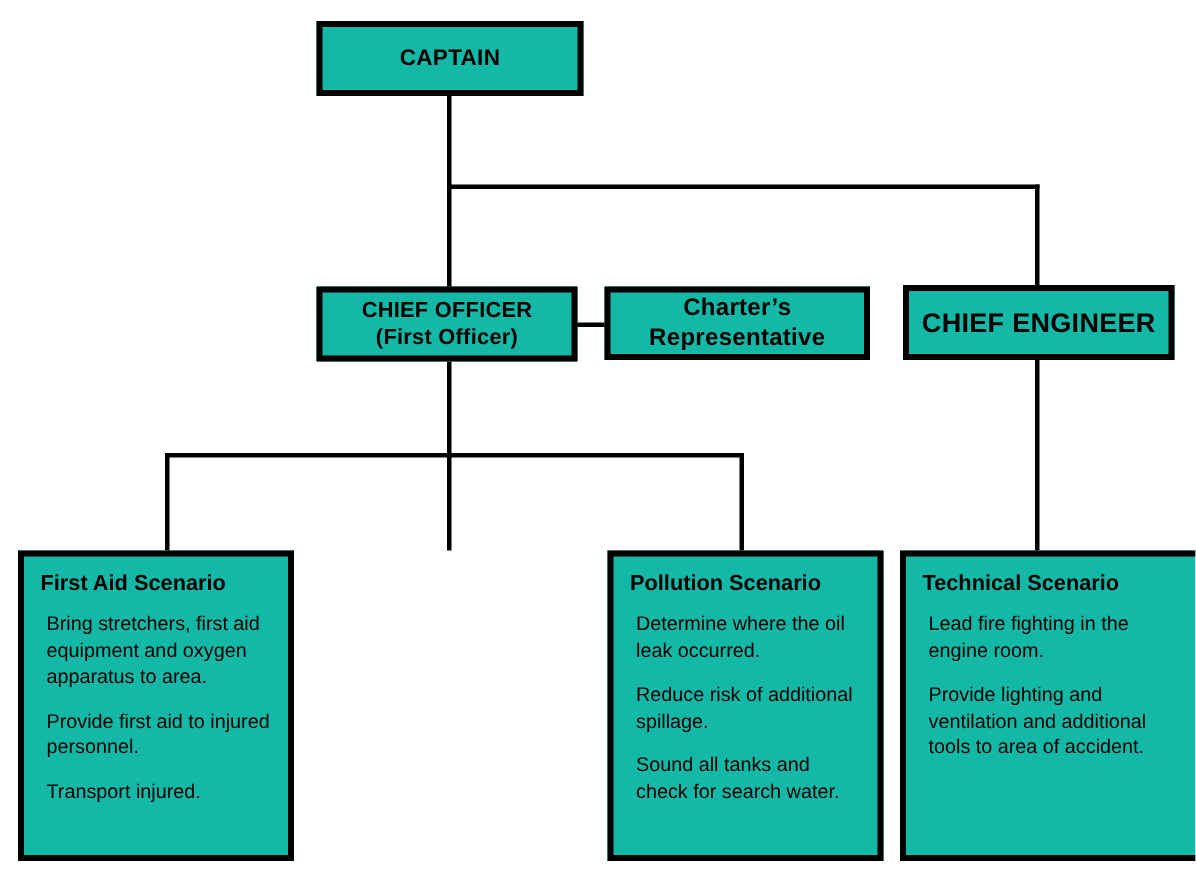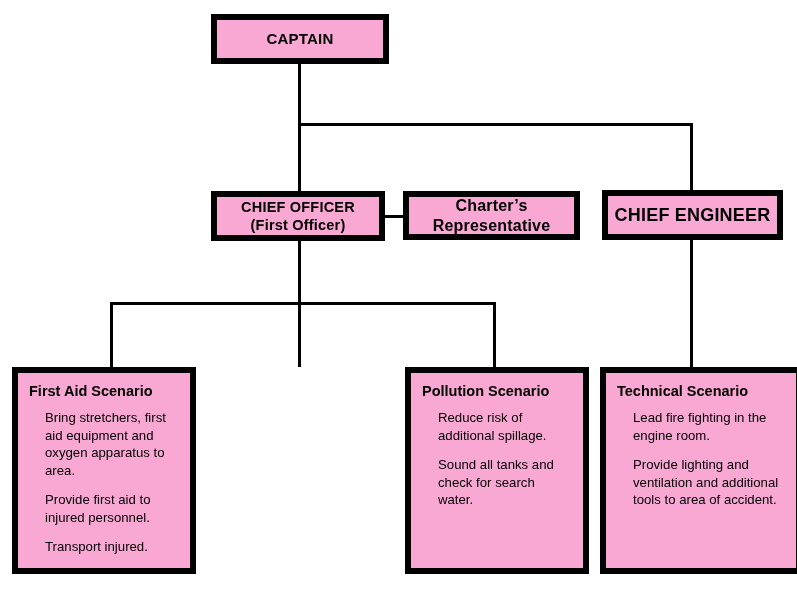--- a/index.html
+++ b/index.html
@@ -14,22 +14,22 @@
     background: #ffffff;
     font-family: "Liberation Sans", sans-serif;
     color: #000000;
     overflow: hidden;
   }
 
   
   .node {
     position: absolute;
     box-sizing: border-box;
-    background: #f9a8d4;
-    border: 6px solid #000000;
+    background: #14b8a6;
+    border: 4px solid #000000;
     z-index: 3;
   }
   .node-title {
     font-weight: bold;
     color: #000000;
   }
 
   
   .node-center {
     display: flex;
@@ -54,21 +54,21 @@
   }
   .node-scenario .node-title {
     font-size: 14.5px;
     display: block;
     margin: 0 0 9px 0;
     line-height: 1.2;
   }
   .node-scenario .item {
     font-size: 13.2px;
     line-height: 1.32;
-    margin: 0 0 12px 16px;
+    margin: 0 0 12px 4px;
   }
   .node-scenario .item:last-child {
     margin-bottom: 0;
   }
 
   
   .line {
     position: absolute;
     background: #000000;
     z-index: 1;
@@ -127,20 +127,21 @@
   <div class="node node-scenario" id="node-scenario-first-aid" style="left:12px; top:367px; width:184px; height:207px;">
     <span class="node-title">First Aid Scenario</span>
     <p class="item">Bring stretchers, first aid equipment and oxygen apparatus to area.</p>
     <p class="item">Provide first aid to injured personnel.</p>
     <p class="item">Transport injured.</p>
   </div>
 
 
   <div class="node node-scenario" id="node-scenario-pollution" style="left:405px; top:367px; width:184px; height:207px;">
     <span class="node-title">Pollution Scenario</span>
+    <p class="item">Determine where the oil leak occurred.</p>
     <p class="item">Reduce risk of additional spillage.</p>
     <p class="item">Sound all tanks and check for search water.</p>
   </div>
 
   <div class="node node-scenario" id="node-scenario-technical" style="left:600px; top:367px; width:202px; height:207px;">
     <span class="node-title">Technical Scenario</span>
     <p class="item">Lead fire fighting in the engine room.</p>
     <p class="item">Provide lighting and ventilation and additional tools to area of accident.</p>
   </div>
 

